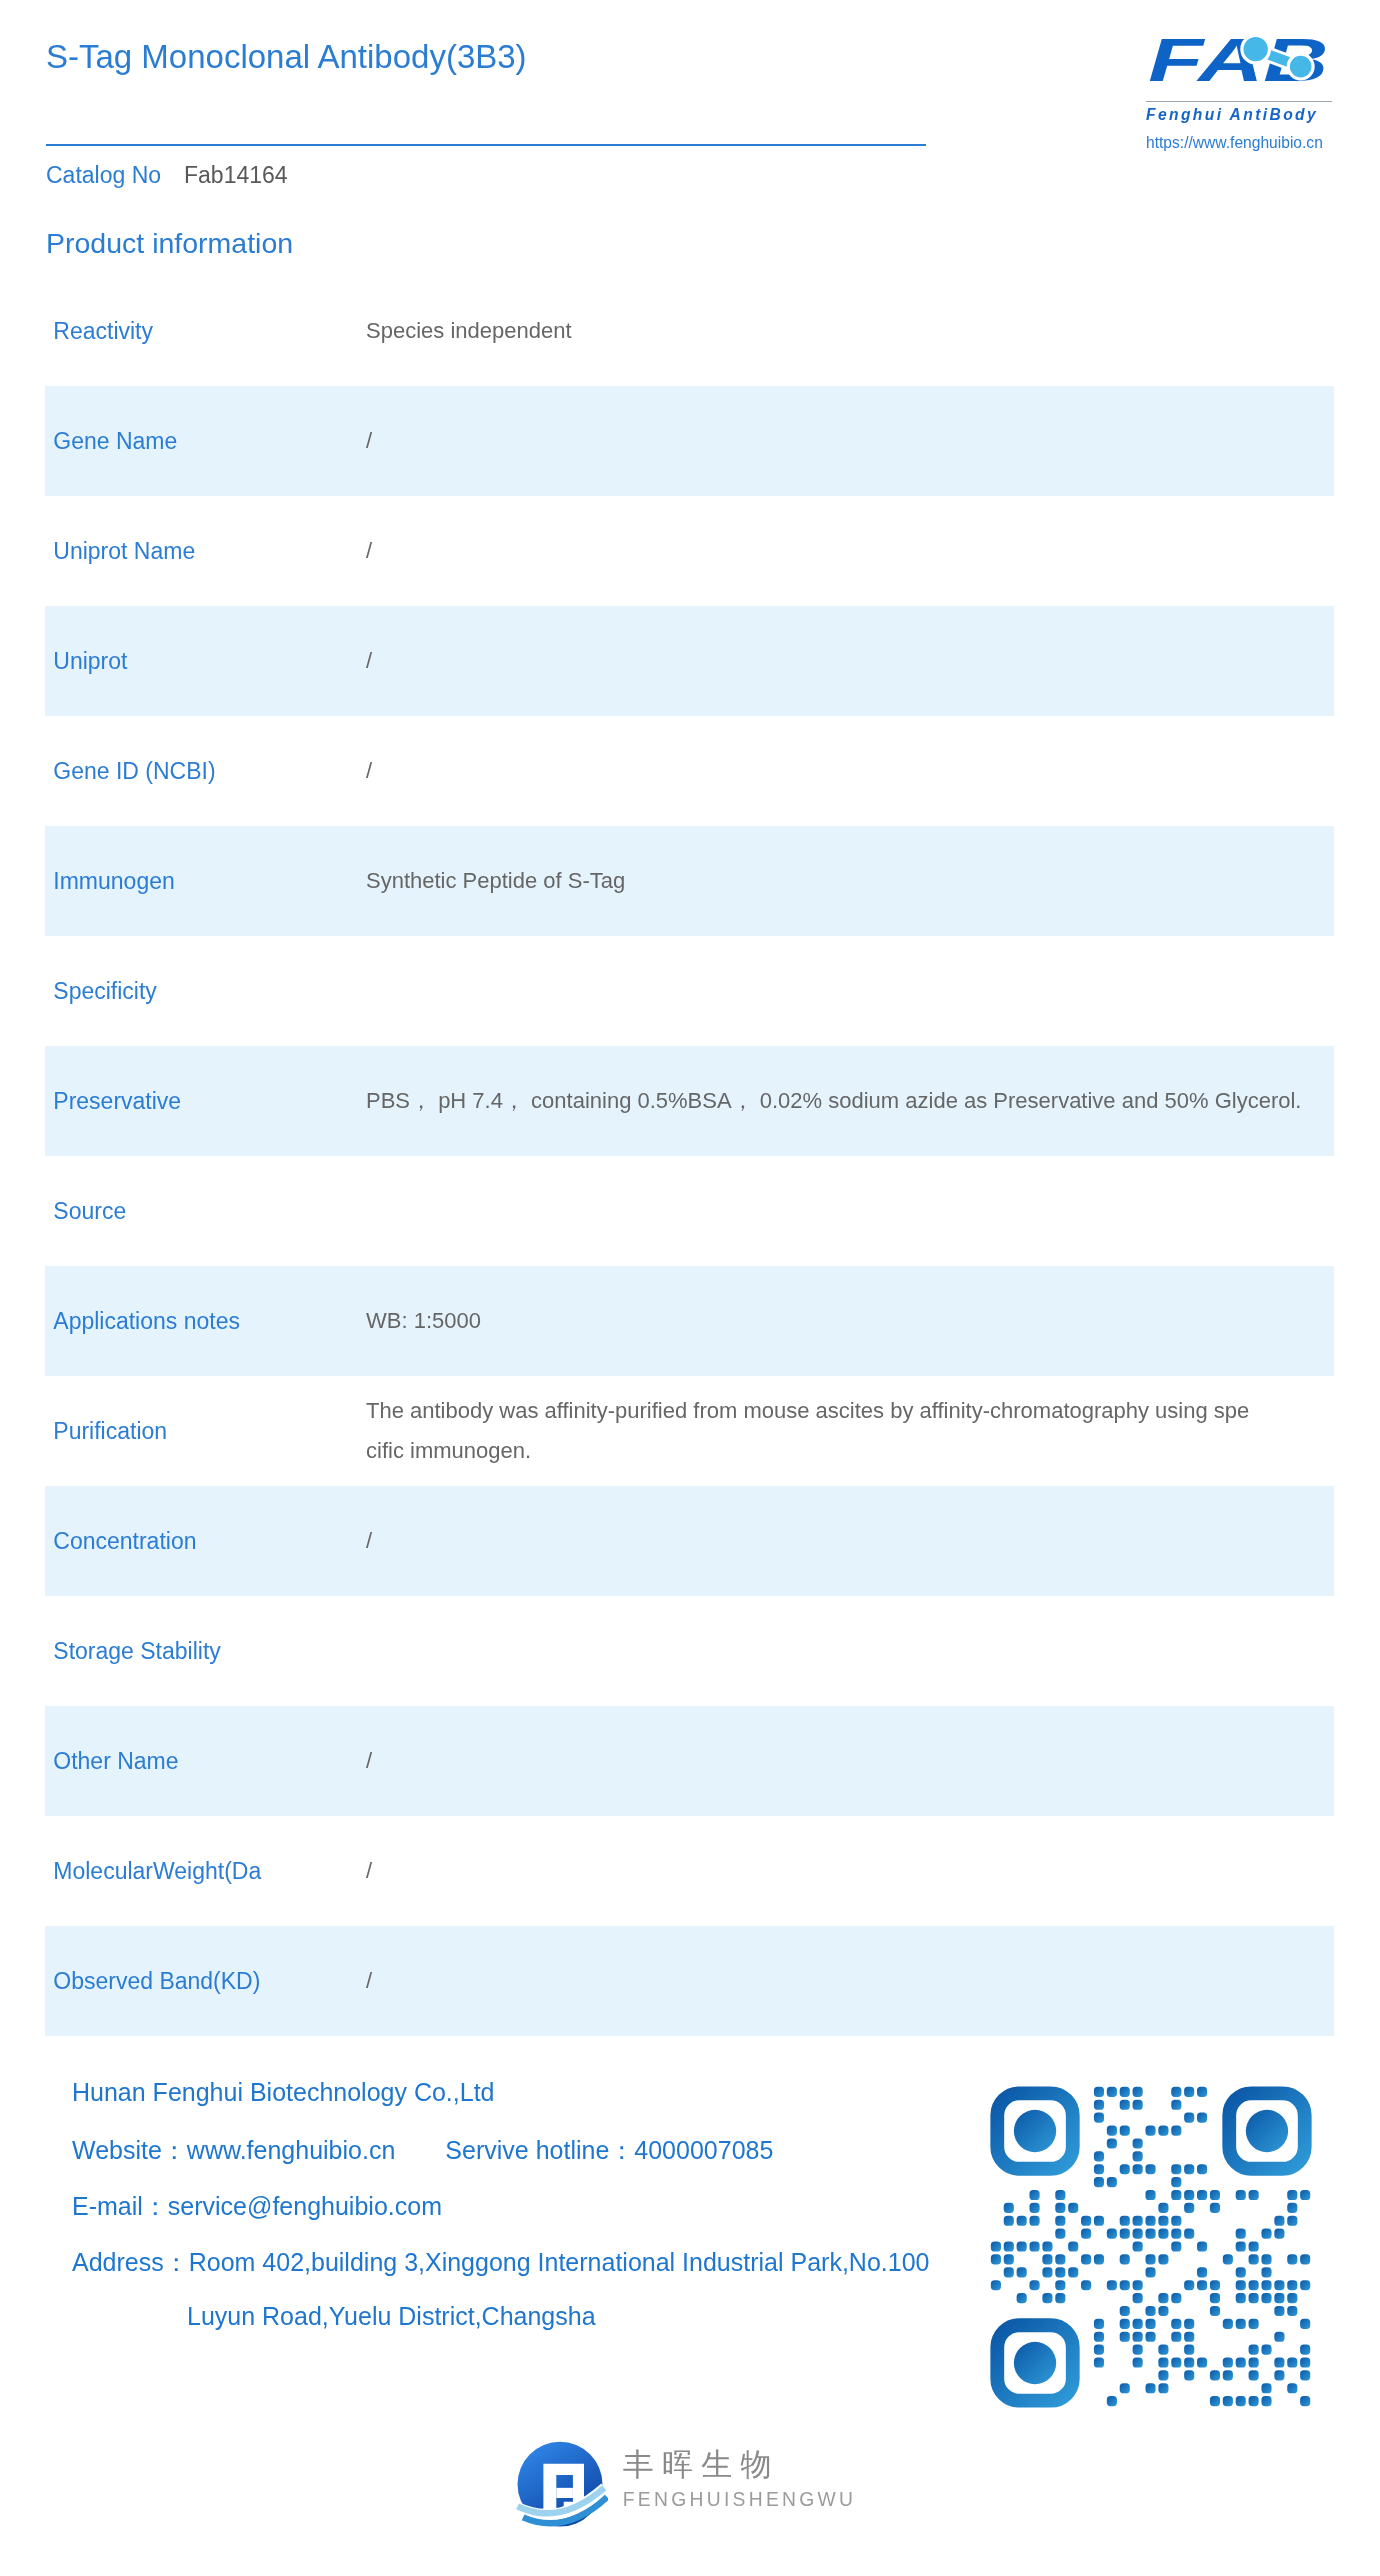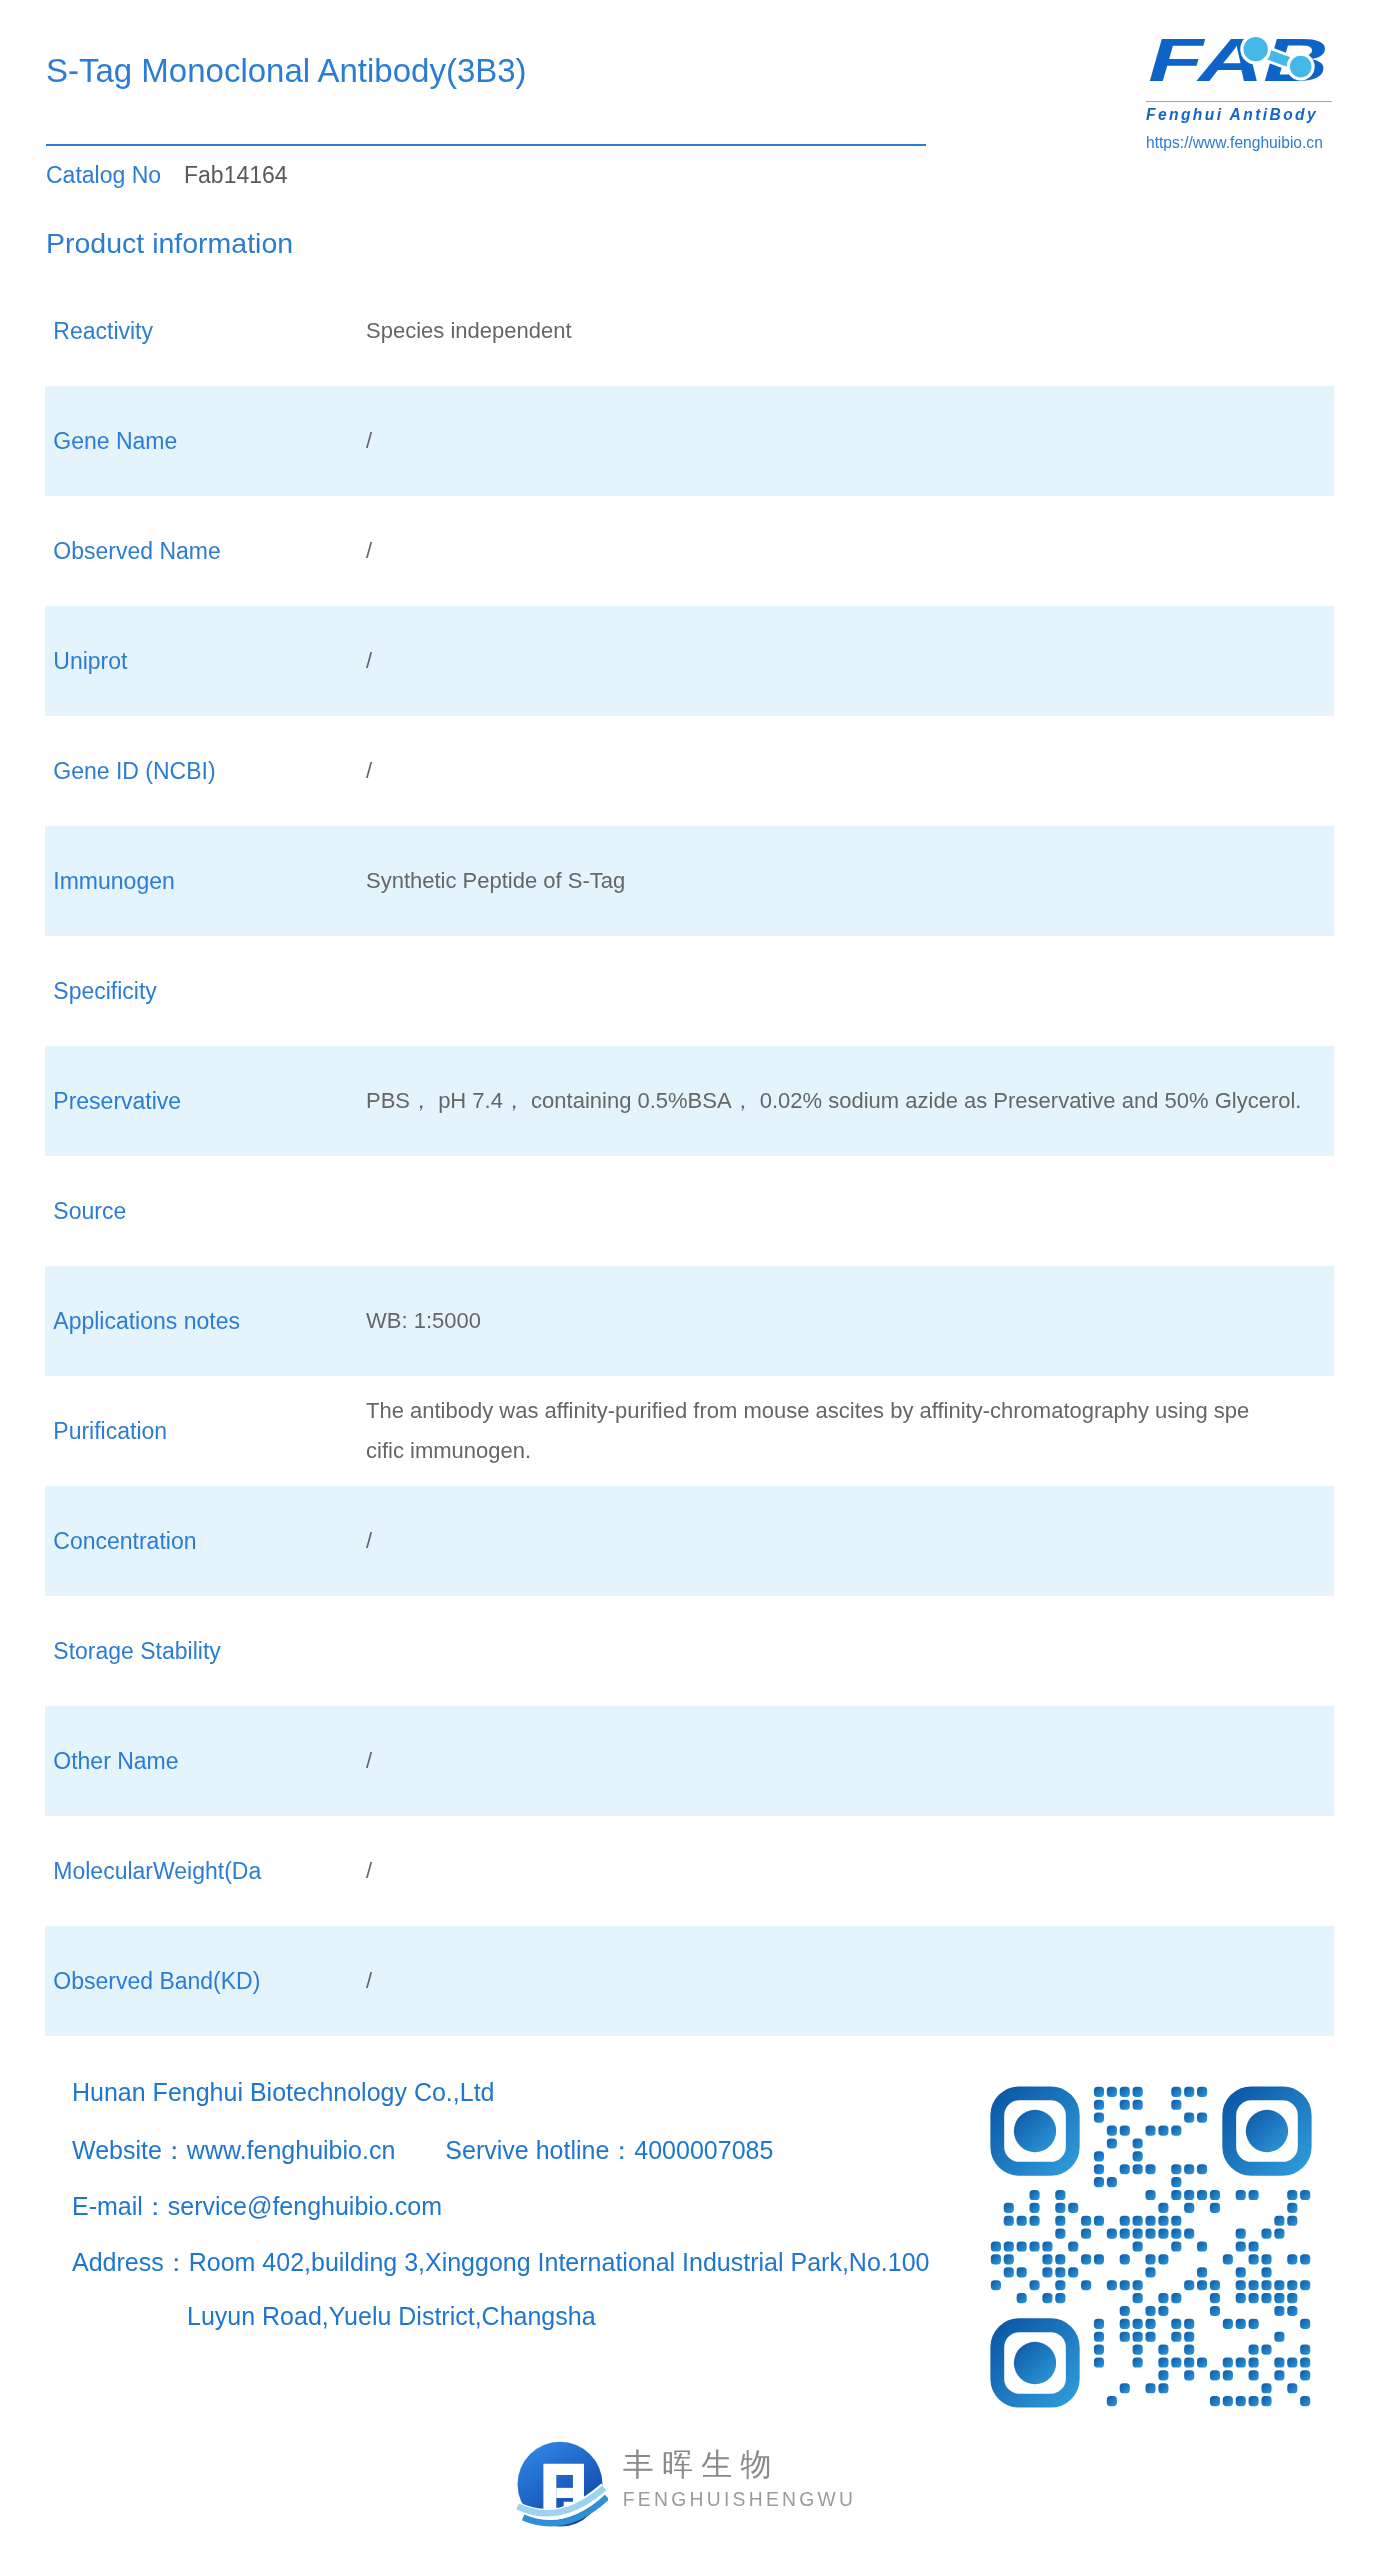--- a/index.html
+++ b/index.html
@@ -9,21 +9,21 @@
     --logo-blue:#0e63c6;
     --logo-cyan:#45b8e8;
   }
   html,body{margin:0;padding:0;background:#fff;}
   .page{
     position:relative;width:1380px;height:2576px;background:#fff;overflow:hidden;
     font-family:"Liberation Sans","DejaVu Sans",sans-serif;
   }
   
   .doc-title{
-    position:absolute;left:46px;top:52px;font-size:33px;font-weight:500;
+    position:absolute;left:46px;top:38px;font-size:33px;font-weight:500;
     color:var(--accent);letter-spacing:0;text-align:center;
   }
   .title-rule{position:absolute;left:46px;top:144px;width:880px;height:1.8px;background:var(--accent);}
   .brand{position:absolute;left:1146px;top:28px;width:195px;}
   .brand-divider{width:186px;height:0.9px;background:#9aa7b0;margin:1.8px 0 4.6px 0;}
   .brand-subtitle{
     font-size:15.6px;font-weight:bold;font-style:italic;color:#1565c8;letter-spacing:2.4px;white-space:nowrap;
   }
   .brand-url{font-size:15.6px;color:var(--accent);margin-top:10px;white-space:nowrap;}
   .catalog{position:absolute;left:46px;top:162px;font-size:23px;}
@@ -93,21 +93,21 @@
   <div class="product-table">
       <div class="table-row">
         <div class="cell-label">Reactivity</div>
         <div class="cell-value">Species independent</div>
       </div>
       <div class="table-row alt">
         <div class="cell-label">Gene Name</div>
         <div class="cell-value">/</div>
       </div>
       <div class="table-row">
-        <div class="cell-label">Observed Name</div>
+        <div class="cell-label">Uniprot Name</div>
         <div class="cell-value">/</div>
       </div>
       <div class="table-row alt">
         <div class="cell-label">Uniprot</div>
         <div class="cell-value">/</div>
       </div>
       <div class="table-row">
         <div class="cell-label">Gene ID (NCBI)</div>
         <div class="cell-value">/</div>
       </div>

